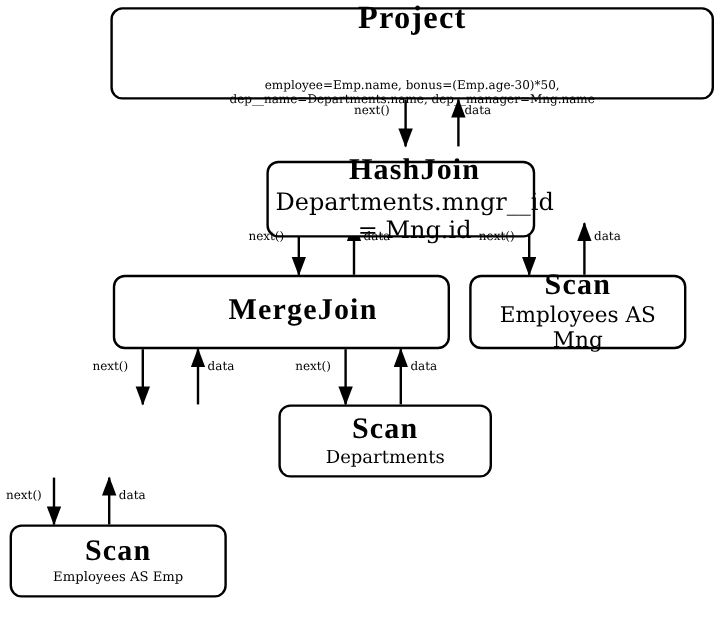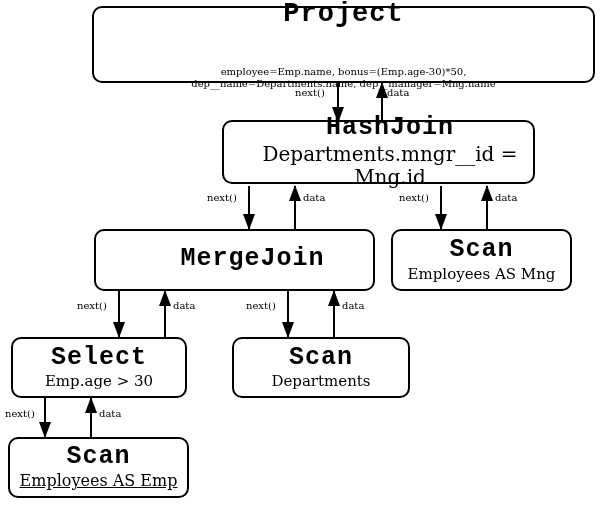--- a/index.html
+++ b/index.html
@@ -2,21 +2,21 @@
 <html><head>
 <meta charset="utf-8">
 <style>
   html,body{margin:0;padding:0;background:#ffffff;}
   body{width:606px;height:514px;position:relative;overflow:hidden;
        font-family:"DejaVu Serif",serif;color:#000;}
   #canvas{position:absolute;left:0;top:0;width:606px;height:514px;}
   .node{position:absolute;box-sizing:border-box;border:2px solid #000;
         border-radius:10px;background:#fff;display:flex;flex-direction:column;
         align-items:center;justify-content:center;text-align:center;}
-  .node .title{font-family:Liberation Mono, monospace;font-weight:bold;
+  .node .title{font-family:Liberation Serif, serif;font-weight:bold;
         letter-spacing:1px;line-height:1.05;}
   .node .sub{font-family:"DejaVu Serif",serif;line-height:1.15;}
   .edge-label{position:absolute;font-family:"DejaVu Serif",serif;
         font-size:10px;white-space:nowrap;background:transparent;}
   svg.arrows{position:absolute;left:0;top:0;width:606px;height:514px;
         pointer-events:none;}
 </style>
 </head>
 <body>
 
@@ -47,47 +47,43 @@
     <line x1="45" y1="398" x2="45" y2="437" stroke="#000" stroke-width="2" marker-end="url(#ah)"></line>
     <line x1="91" y1="437" x2="91" y2="398" stroke="#000" stroke-width="2" marker-end="url(#ah)"></line>
   </svg>
 
   <div class="node" style="left:92px;top:6px;width:503px;height:77px;">
     <div class="title" style="font-size:27px;margin-bottom:2px;">Project</div>
     <div class="sub" style="font-size:10px;white-space:pre-line;margin-top:36px;">employee=Emp.name, bonus=(Emp.age-30)*50,
 dep__name=Departments.name, dep__manager=Mng.name</div>
   </div>
 
-  <div class="node" style="left:222px;top:120px;width:313px;height:64px;padding-left:23px;">
+  <div class="node" style="left:222px;top:134px;width:224px;height:64px;padding-left:23px;">
     <div class="title" style="font-size:25px;margin-bottom:2px;">HashJoin</div>
     <div class="sub" style="font-size:20px;">Departments.mngr__id = Mng.id</div>
   </div>
 
   <div class="node" style="left:94px;top:229px;width:281px;height:62px;">
     <div class="title" style="font-size:25px;margin-bottom:2px;margin-left:36px;">MergeJoin</div>
   </div>
 
   <div class="node" style="left:391px;top:229px;width:181px;height:62px;">
     <div class="title" style="font-size:25px;margin-bottom:2px;">Scan</div>
-    <div class="sub" style="font-size:15px;">Employees AS Mng</div>
+    <div class="sub" style="font-size:18px;">Employees AS Mng</div>
   </div>
 
-  <div class="node" style="left:11px;top:337px;width:176px;height:61px;">
-    <div class="title" style="font-size:25px;margin-bottom:2px;">Select</div>
-    <div class="sub" style="font-size:15px;">Emp.age &gt; 30</div>
-  </div>
 
   <div class="node" style="left:232px;top:337px;width:178px;height:61px;">
     <div class="title" style="font-size:25px;margin-bottom:2px;">Scan</div>
     <div class="sub" style="font-size:15px;">Departments</div>
   </div>
 
   <div class="node" style="left:8px;top:437px;width:181px;height:61px;">
     <div class="title" style="font-size:25px;margin-bottom:2px;">Scan</div>
-    <div class="sub" style="font-size:16px;text-decoration:underline;">Employees AS Emp</div>
+    <div class="sub" style="font-size:11px;">Employees AS Emp</div>
   </div>
 
   <div class="edge-label" style="left:295px;top:87px;">next()</div>
   <div class="edge-label" style="left:387px;top:87px;">data</div>
 
   <div class="edge-label" style="left:207px;top:192px;">next()</div>
   <div class="edge-label" style="left:303px;top:192px;">data</div>
 
   <div class="edge-label" style="left:399px;top:192px;">next()</div>
   <div class="edge-label" style="left:495px;top:192px;">data</div>

